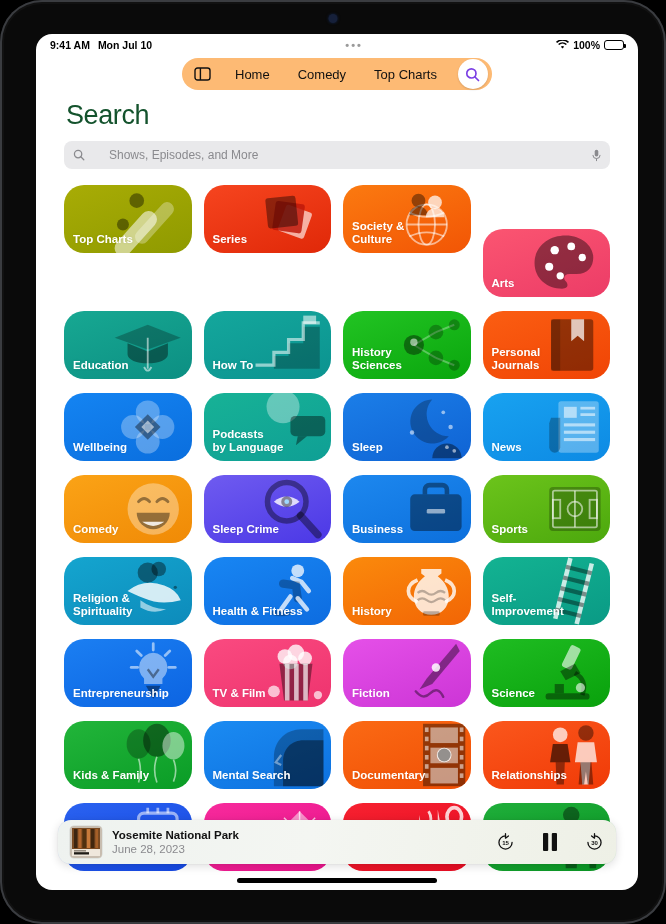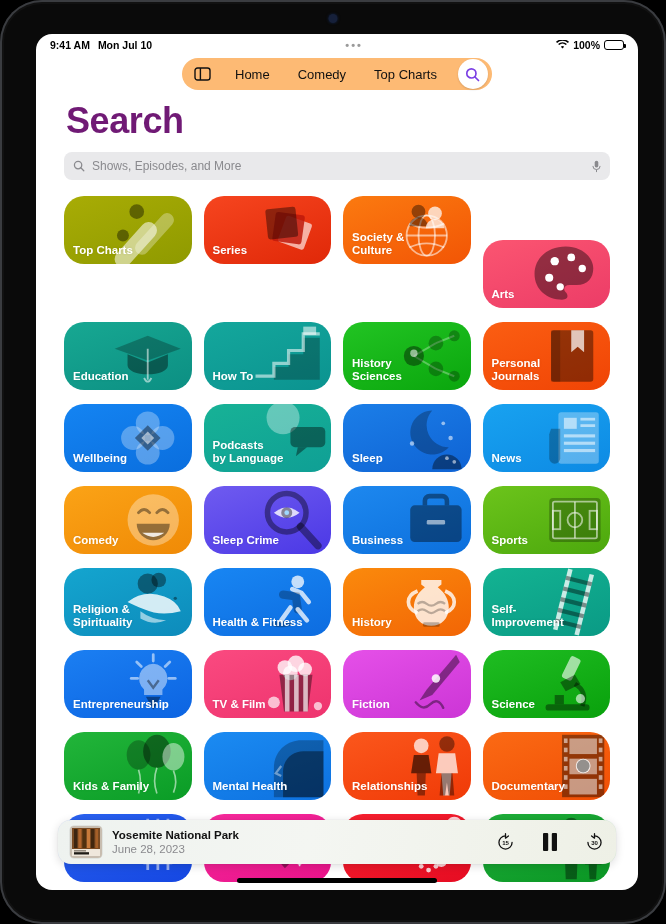--- a/index.html
+++ b/index.html
@@ -69,27 +69,27 @@
   }
   #search-tab {
     width: 30px; height: 30px; border-radius: 50%; background: #fff;
     display: flex; align-items: center; justify-content: center;
     margin-left: 4px; cursor: pointer;
     box-shadow: 0 1px 2px rgba(0,0,0,.14);
   }
 
   
   #content { flex: 1; position: relative; overflow: hidden; padding: 0 28px; }
-  #page-title { font-size: 36px; font-weight: bold; color: #701a75; margin: 8px 0 10px 2px; letter-spacing: -0.4px;}
+  #page-title { font-size: 27px; font-weight: normal; color: #14532d; margin: 8px 0 10px 2px; letter-spacing: -0.4px;}
   #searchfield {
     height: 28px; background: #e9e9eb; border-radius: 8px;
     display: flex; align-items: center; gap: 7px; padding: 0 9px;
     margin-bottom: 16px;
   }
-  #search-ph { flex: 1; font-size: 12px; color: #8a8a8e; }
+  #search-ph { flex: 1; font-size: 12px; color: #8a8a8e; margin-left: 17px; }
 
   
   #grid { display: grid; grid-template-columns: repeat(4, 1fr); gap: 14px 12px; }
   .tile {
     position: relative; height: 68px; border-radius: 20px; overflow: hidden;
     cursor: pointer;
   }
   .tile-label {
     position: absolute; left: 9px; bottom: 7px;
     font-size: 11.5px; font-weight: bold; color: #fff; line-height: 13px;
@@ -527,34 +527,21 @@
             <div class="tile-label">Kids &amp; Family</div>
           </div>
           <div class="tile" style="background: linear-gradient(160deg, rgb(27, 139, 242) 0%, rgb(13, 113, 224) 100%);">
             <div class="tile-art">
               <svg viewBox="0 0 100 68">
                 <path d="M38 68V36c0-18 14-30 30-30h24v62z" fill="rgba(0,0,0,.26)"></path>
                 <path d="M48 68V40c0-13 10-22 22-22h22v50z" fill="rgba(0,0,0,.40)"></path>
                 <path d="M46 34l-6 8 6 3" fill="none" stroke="rgba(255,255,255,.40)" stroke-width="2.4"></path>
               </svg>
             </div>
-            <div class="tile-label">Mental Health</div>
-          </div>
-          <div class="tile" style="background: linear-gradient(160deg, rgb(251, 87, 28) 0%, rgb(240, 58, 7) 100%);">
-            <div class="tile-art">
-              <svg viewBox="0 0 100 68">
-                <circle cx="46" cy="12" r="8" fill="rgba(255,255,255,.72)"></circle>
-                <path d="M38 22h16l3 20h-6l-1 24h-8l-1-24h-6z" fill="rgba(0,0,0,.40)"></path>
-                <path d="M38 22h16l3 20h-22z" fill="rgba(0,0,0,.30)"></path>
-                <circle cx="74" cy="10" r="8.4" fill="rgba(0,0,0,.40)"></circle>
-                <path d="M65 20h18l3 22h-7l-2 24h-7l-2-24h-6z" fill="rgba(255,255,255,.72)"></path>
-                <path d="M68 42h12l2 24h-6l-2-14-2 14h-6z" fill="rgba(0,0,0,.40)"></path>
-              </svg>
-            </div>
-            <div class="tile-label">Relationships</div>
+            <div class="tile-label">Mental Search</div>
           </div>
           <div class="tile" style="background: linear-gradient(160deg, rgb(251, 106, 20) 0%, rgb(240, 78, 5) 100%);">
             <div class="tile-art">
               <svg viewBox="0 0 100 68">
                 <rect x="48" y="0" width="46" height="68" fill="rgba(0,0,0,.40)"></rect>
                 <g fill="rgba(255,255,255,.50)">
                   <rect x="56" y="4" width="30" height="17"></rect>
                   <rect x="56" y="26" width="30" height="17"></rect>
                   <rect x="56" y="48" width="30" height="17"></rect>
                 </g>
@@ -570,20 +557,33 @@
                   <rect x="88" y="24" width="4" height="5"></rect>
                   <rect x="88" y="34" width="4" height="5"></rect>
                   <rect x="88" y="44" width="4" height="5"></rect>
                   <rect x="88" y="54" width="4" height="5"></rect>
                 </g>
                 <circle cx="71" cy="34" r="8" fill="rgba(255,255,255,.85)"></circle>
                 <path d="M71 27a7 7 0 0 1 0 14 7 7 0 0 1 0-14z" fill="rgba(0,0,0,.40)"></path>
               </svg>
             </div>
             <div class="tile-label">Documentary</div>
+          </div>
+          <div class="tile" style="background: linear-gradient(160deg, rgb(251, 87, 28) 0%, rgb(240, 58, 7) 100%);">
+            <div class="tile-art">
+              <svg viewBox="0 0 100 68">
+                <circle cx="46" cy="12" r="8" fill="rgba(255,255,255,.72)"></circle>
+                <path d="M38 22h16l3 20h-6l-1 24h-8l-1-24h-6z" fill="rgba(0,0,0,.40)"></path>
+                <path d="M38 22h16l3 20h-22z" fill="rgba(0,0,0,.30)"></path>
+                <circle cx="74" cy="10" r="8.4" fill="rgba(0,0,0,.40)"></circle>
+                <path d="M65 20h18l3 22h-7l-2 24h-7l-2-24h-6z" fill="rgba(255,255,255,.72)"></path>
+                <path d="M68 42h12l2 24h-6l-2-14-2 14h-6z" fill="rgba(0,0,0,.40)"></path>
+              </svg>
+            </div>
+            <div class="tile-label">Relationships</div>
           </div>
           <div class="tile" style="background: linear-gradient(160deg, rgb(42, 98, 240) 0%, rgb(21, 71, 226) 100%);">
             <div class="tile-art">
               <svg viewBox="0 0 100 68">
                 <rect x="42" y="8" width="42" height="42" rx="6" fill="none" stroke="rgba(255,255,255,.55)" stroke-width="3.5"></rect>
                 <rect x="52" y="18" width="22" height="22" rx="3" fill="rgba(255,255,255,.55)"></rect>
                 <g stroke="rgba(255,255,255,.55)" stroke-width="3">
                   <line x1="52" y1="2" x2="52" y2="8"></line>
                   <line x1="63" y1="2" x2="63" y2="8"></line>
                   <line x1="74" y1="2" x2="74" y2="8"></line>

